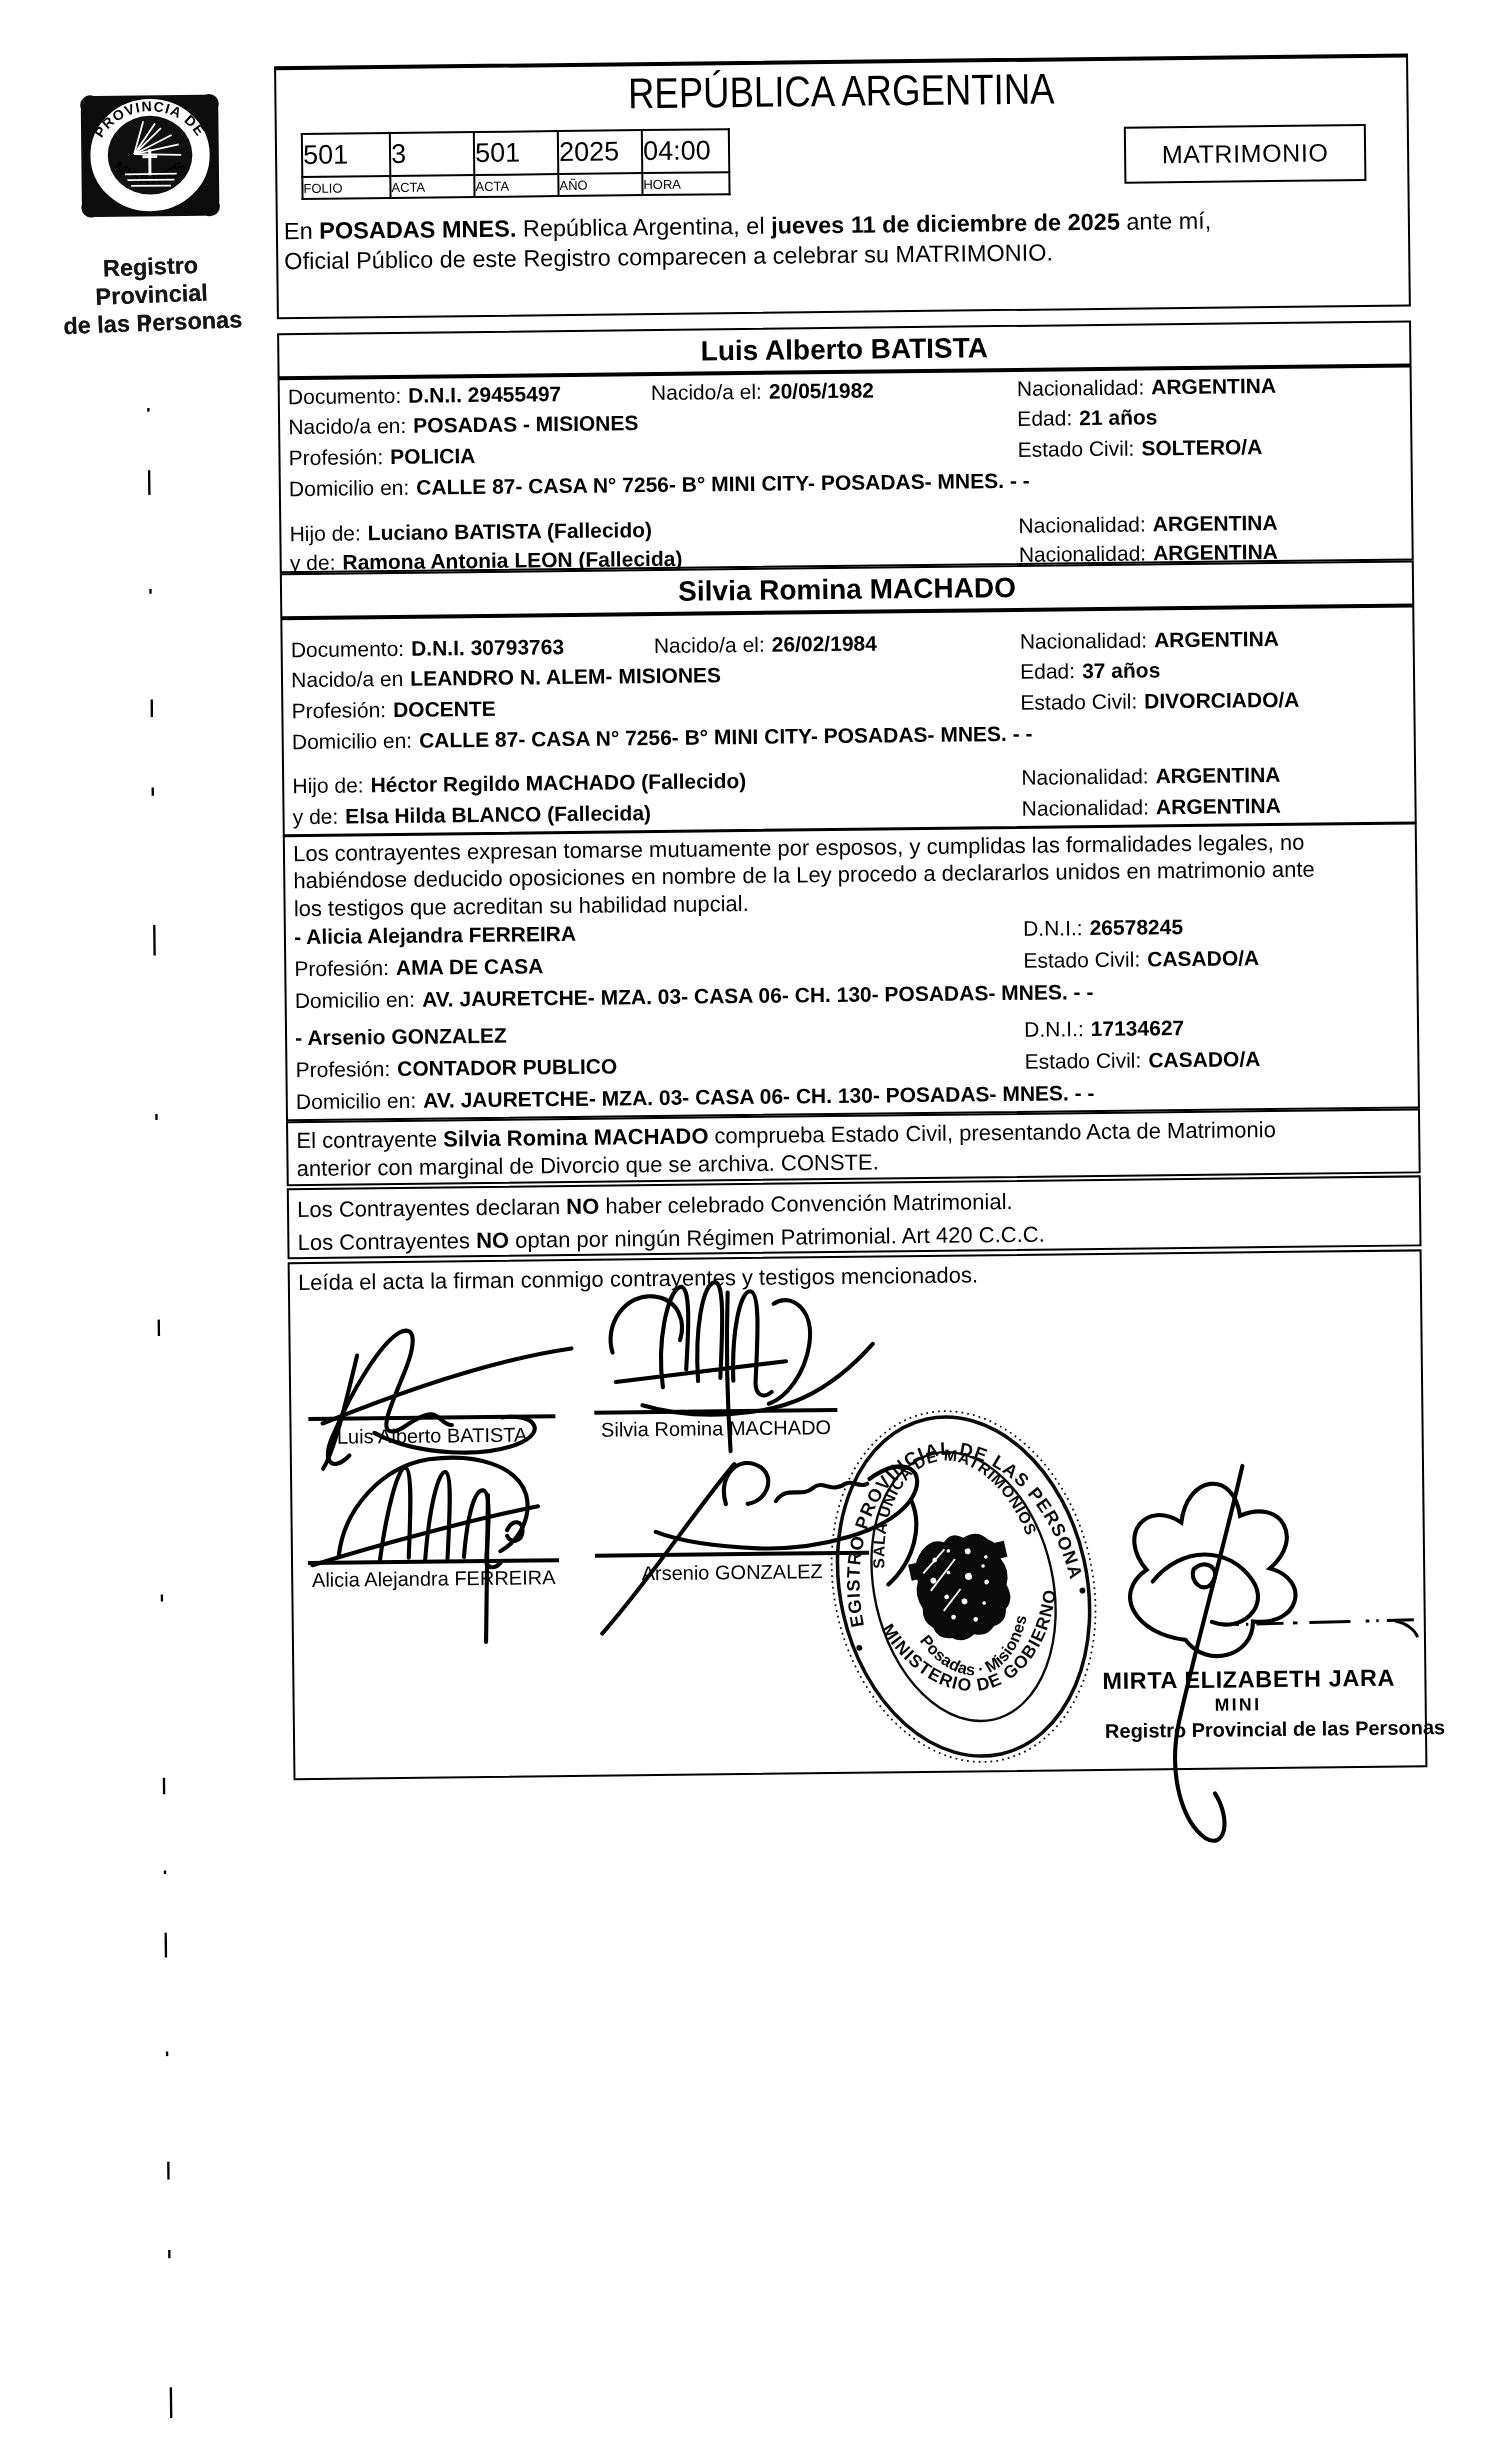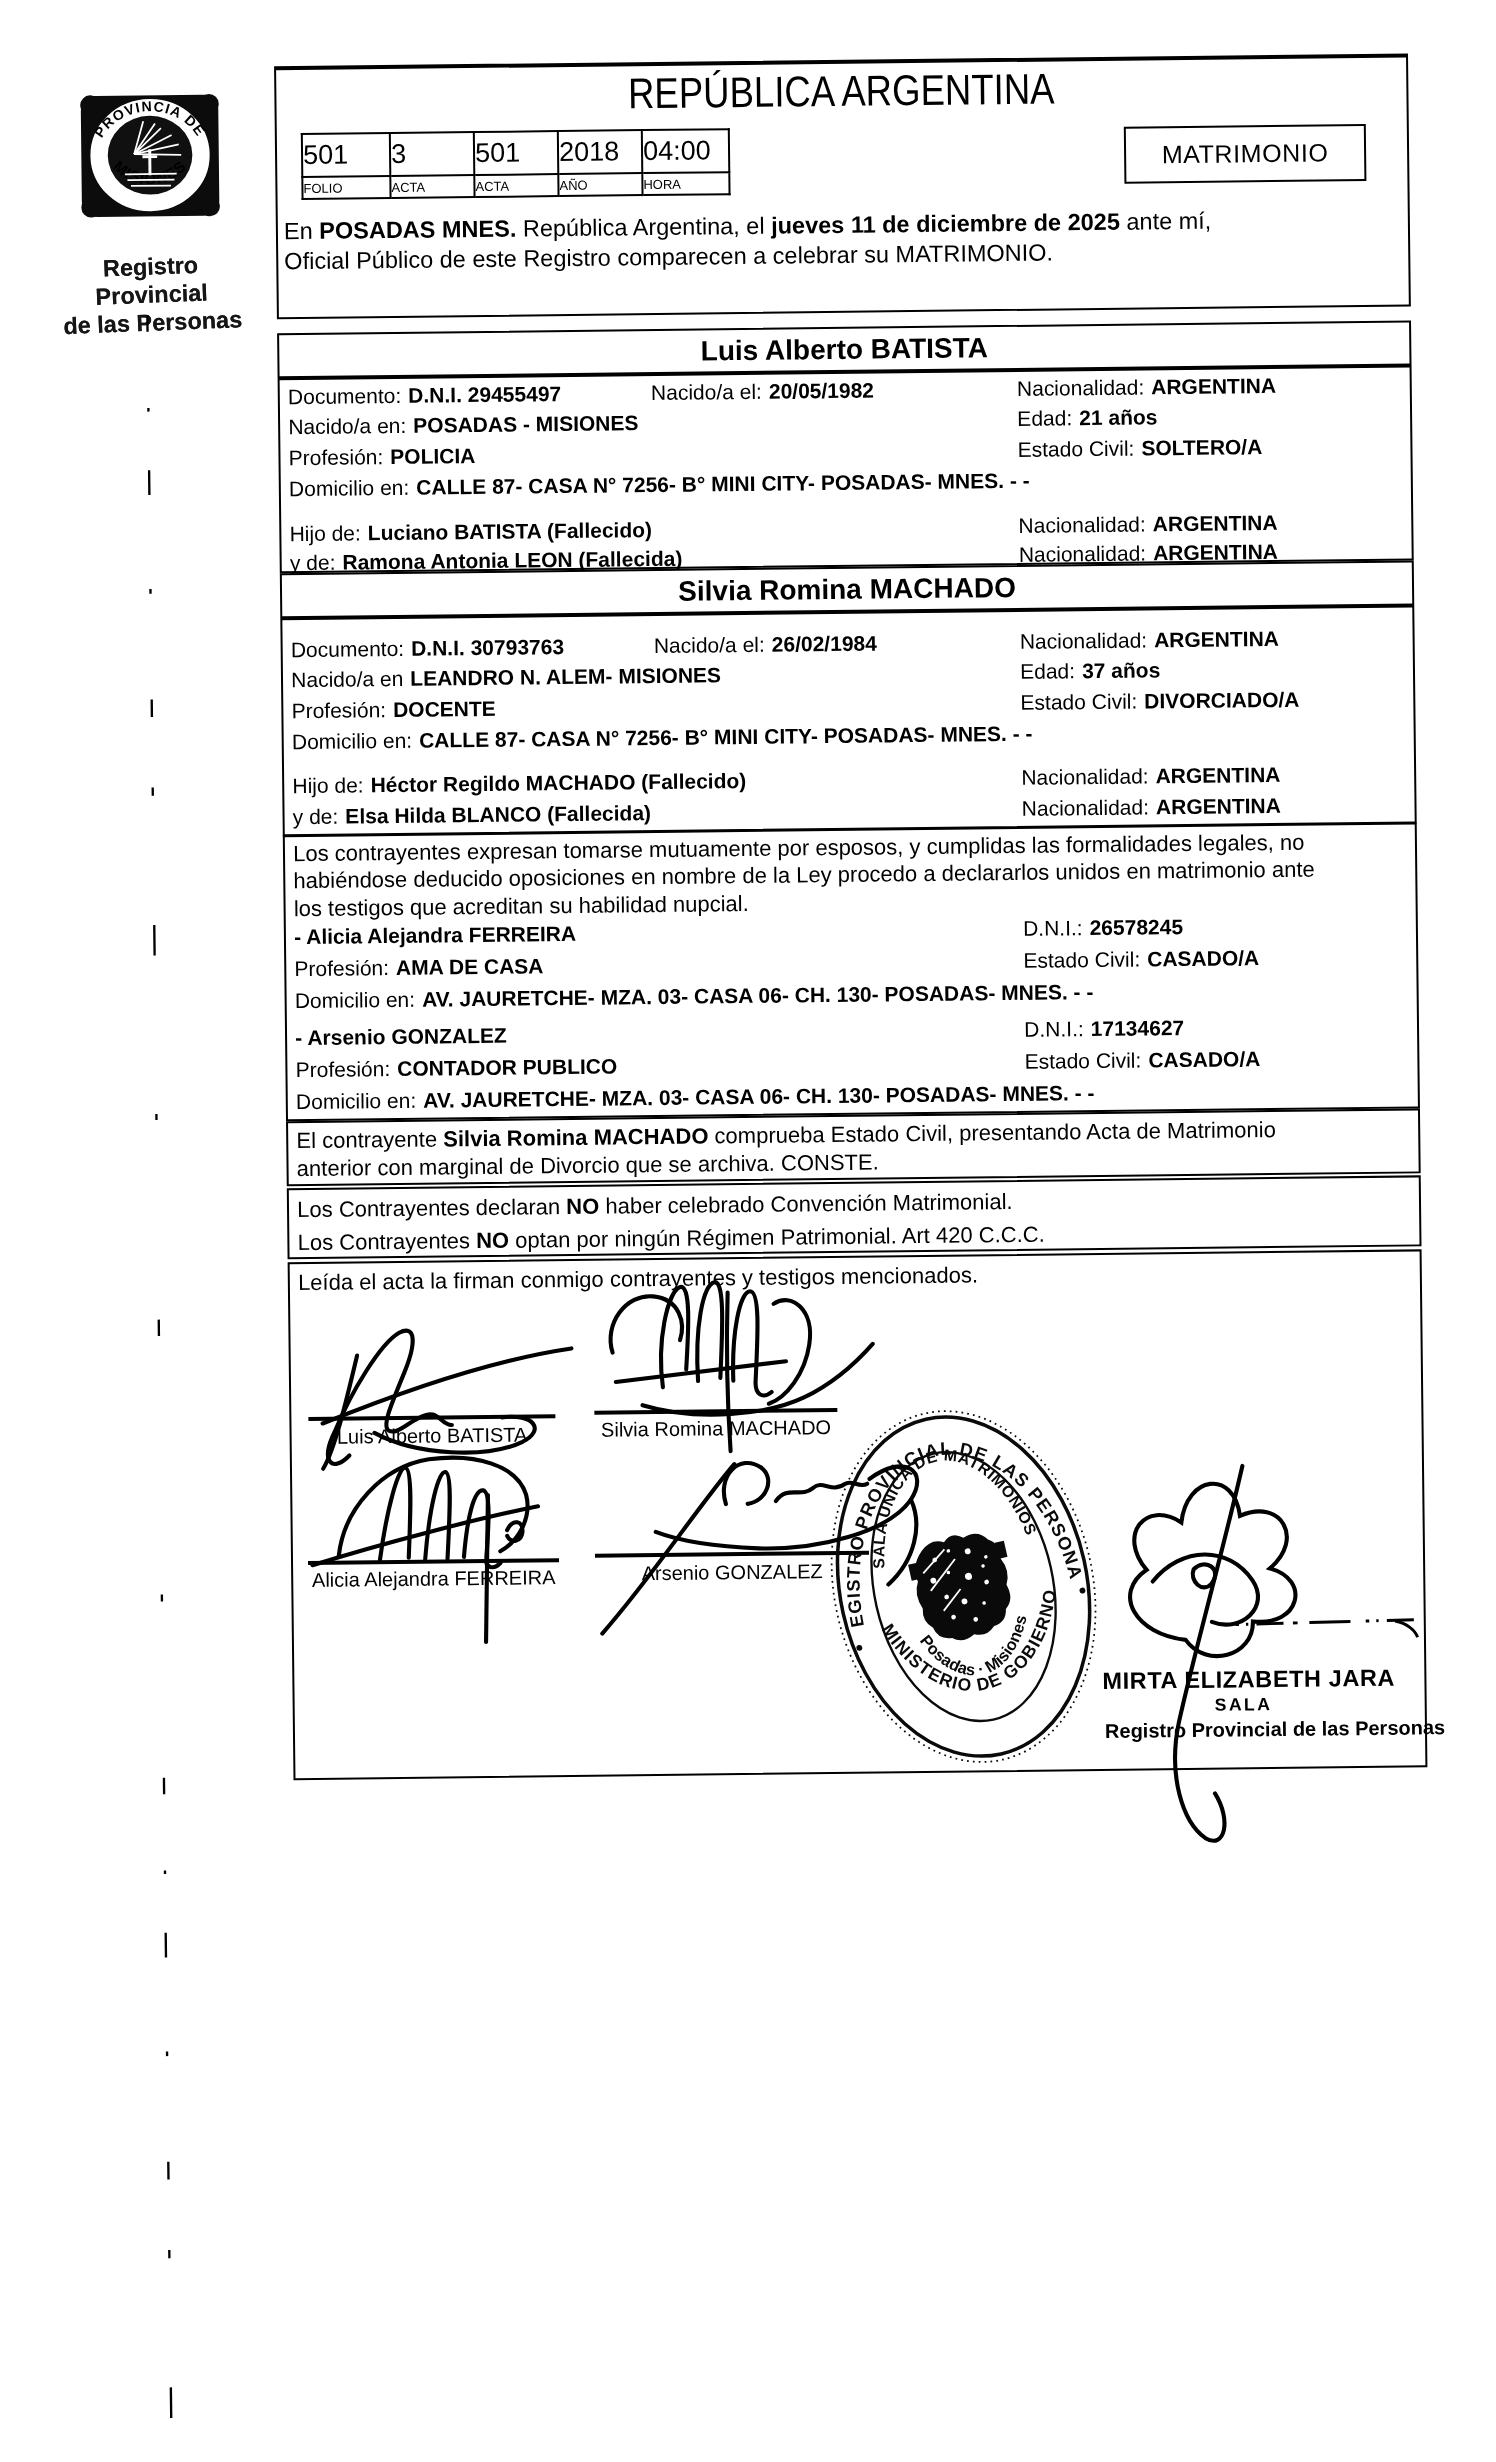--- a/index.html
+++ b/index.html
@@ -98,21 +98,21 @@
   <div class="box" style="top:61px;height:253px;border-top-width:4.1px;"></div>
   <div class="country-title">
     <span>REPÚBLICA ARGENTINA</span>
   </div>
   <table class="reg">
     <tbody>
           <tr>
       <td class="v" style="width:86px">501</td>
       <td class="v" style="width:82px">3</td>
       <td class="v" style="width:82px">501</td>
-      <td class="v" style="width:82px">2018</td>
+      <td class="v" style="width:82px">2025</td>
       <td class="v" style="width:85px">04:00</td>
     </tr>
     <tr>
       <td class="l">FOLIO</td>
       <td class="l">ACTA</td>
       <td class="l">ACTA</td>
       <td class="l">AÑO</td>
       <td class="l">HORA</td>
     </tr>
   </tbody>
@@ -234,21 +234,21 @@
   <div class="sigline" style="left:303px;top:1412px;width:247px"></div>
   <div class="siglabel" style="left:303px;top:1421px;width:247px">Luis Alberto BATISTA</div>
   <div class="sigline" style="left:589px;top:1409px;width:243px"></div>
   <div class="siglabel" style="left:589px;top:1417px;width:243px">Silvia Romina MACHADO</div>
   <div class="sigline" style="left:301px;top:1556px;width:251px"></div>
   <div class="siglabel" style="left:301px;top:1564px;width:251px">Alicia Alejandra FERREIRA</div>
   <div class="sigline" style="left:588px;top:1552px;width:274px"></div>
   <div class="siglabel" style="left:588px;top:1561px;width:274px">Arsenio GONZALEZ</div>
 
   <div class="official-name">MIRTA ELIZABETH JARA</div>
-  <div class="official-role">SALA</div>
+  <div class="official-role">MINI</div>
   <div class="official-org">Registro Provincial de las Personas</div>
 
   <svg class="overlay" width="1496" height="2462" viewBox="0 0 2547 4191">
 
     <path d="M 263 525 L 263 4125" stroke="#000" stroke-width="4" fill="none" stroke-dasharray="28 130 6 100 42 160 8 180 30 120 14 220 52 270 10 340 28 440 12 300"></path>
 
     <g transform="rotate(-12 1628 2705)" stroke="#0a0a0a" fill="none">
       <ellipse cx="1628" cy="2705" rx="220" ry="302" stroke-width="3" stroke-dasharray="3 7"></ellipse>
       <ellipse cx="1628" cy="2705" rx="210" ry="292" stroke-width="6"></ellipse>
       <ellipse cx="1628" cy="2705" rx="152" ry="232" stroke-width="4"></ellipse>

